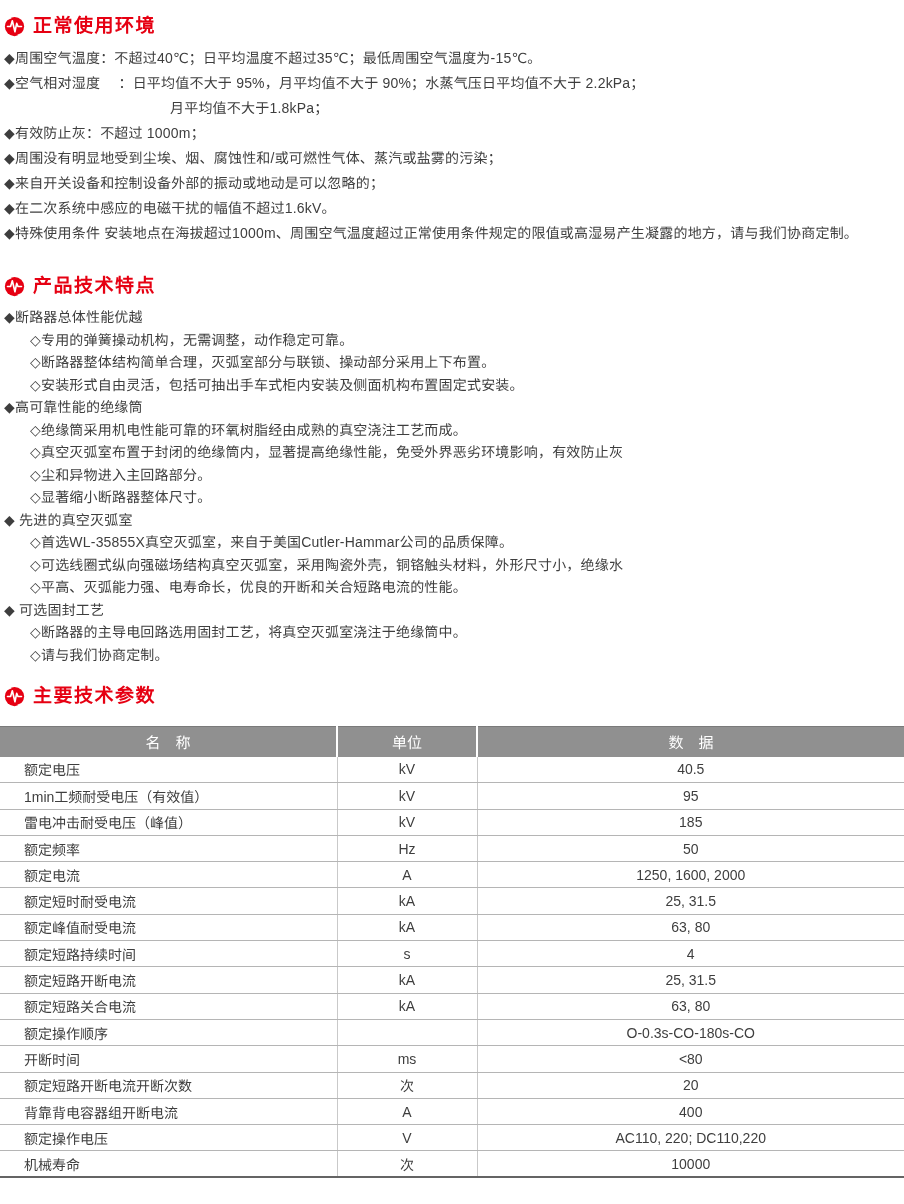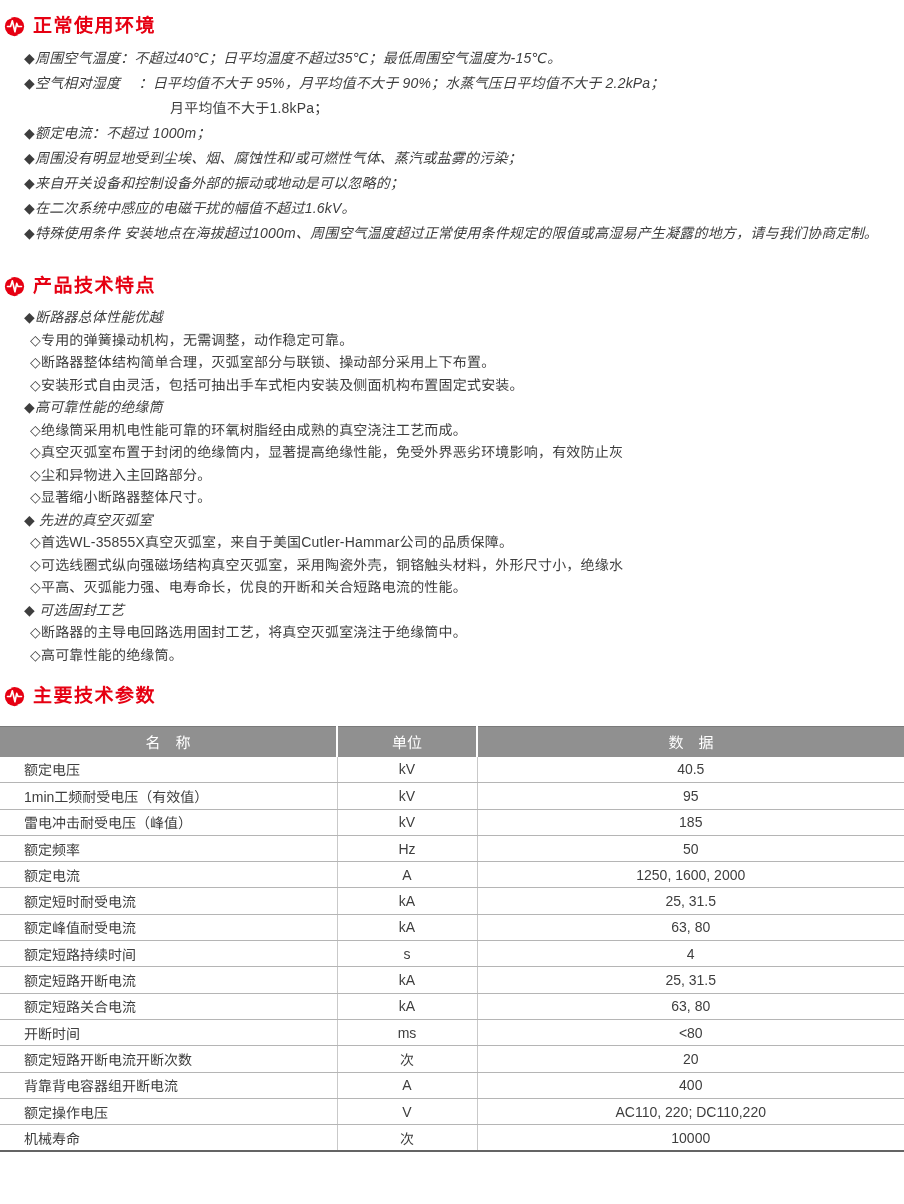--- a/index.html
+++ b/index.html
@@ -23,21 +23,21 @@
   }
 
   
   .lines { margin-top: 8px; }
   .lines .line {
     font-size: 14px; white-space: nowrap; color: #3e3e3e;
     letter-spacing: 0.2px;
   }
   .env-lines .line { line-height: 25px; }
   .feat-lines .line { line-height: 22.5px; }
-  .line.l0 { padding-left: 24px; font-style: italic; }
+  .line.l0 { padding-left: 4px; }
   .line.l1 { padding-left: 30px; }
   .line.cont { padding-left: 170px; }
 
   .head-env  { margin-top: 2px; }
   .head-feat { margin-top: 28px; }
   .head-params { margin-top: 18px; }
 
   
   table.params {
     width: 904px; margin-top: 18px;
@@ -75,21 +75,21 @@
       <path d="M21.5 20.5 A 13 13 0 0 1 16 22.8 L 15.4 21.2 A 11 11 0 0 0 20.1 19.2 Z" fill="#ffffff" opacity="0.9"></path>
       <polyline points="4,12 7.5,12 9.5,5.5 12.5,18 14.5,8.5 16,12 20,12" fill="none" stroke="#ffffff" stroke-width="1.9" stroke-linejoin="round" stroke-linecap="round"></polyline>
     </svg>
     <span class="sec-title">正常使用环境</span>
   </div>
   <div class="lines env-lines">
 
   <div class="line l0">◆周围空气温度：不超过40℃；日平均温度不超过35℃；最低周围空气温度为-15℃。</div>
       <div class="line l0">◆空气相对湿度　 ：日平均值不大于 95%，月平均值不大于 90%；水蒸气压日平均值不大于 2.2kPa；</div>
       <div class="line cont">月平均值不大于1.8kPa；</div>
-      <div class="line l0">◆额定电流：不超过 1000m；</div>
+      <div class="line l0">◆有效防止灰：不超过 1000m；</div>
       <div class="line l0">◆周围没有明显地受到尘埃、烟、腐蚀性和/或可燃性气体、蒸汽或盐雾的污染；</div>
       <div class="line l0">◆来自开关设备和控制设备外部的振动或地动是可以忽略的；</div>
       <div class="line l0">◆在二次系统中感应的电磁干扰的幅值不超过1.6kV。</div>
       <div class="line l0">◆特殊使用条件 安装地点在海拔超过1000m、周围空气温度超过正常使用条件规定的限值或高湿易产生凝露的地方，请与我们协商定制。</div>
     </div>
 
   <div class="sec-head head-feat">
     <svg class="pulse" viewBox="0 0 24 24" aria-hidden="true">
       <circle cx="12" cy="12" r="11" fill="#e60012"></circle>
       <path d="M2.5 3.5 A 13 13 0 0 1 8 1.2 L 8.6 2.8 A 11 11 0 0 0 3.9 4.8 Z" fill="#ffffff" opacity="0.9"></path>
@@ -108,21 +108,21 @@
       <div class="line l1">◇绝缘筒采用机电性能可靠的环氧树脂经由成熟的真空浇注工艺而成。</div>
       <div class="line l1">◇真空灭弧室布置于封闭的绝缘筒内，显著提高绝缘性能，免受外界恶劣环境影响，有效防止灰</div>
       <div class="line l1">◇尘和异物进入主回路部分。</div>
       <div class="line l1">◇显著缩小断路器整体尺寸。</div>
       <div class="line l0">◆ 先进的真空灭弧室</div>
       <div class="line l1">◇首选WL-35855X真空灭弧室，来自于美国Cutler-Hammar公司的品质保障。</div>
       <div class="line l1">◇可选线圈式纵向强磁场结构真空灭弧室，采用陶瓷外壳，铜铬触头材料，外形尺寸小，绝缘水</div>
       <div class="line l1">◇平高、灭弧能力强、电寿命长，优良的开断和关合短路电流的性能。</div>
       <div class="line l0">◆ 可选固封工艺</div>
       <div class="line l1">◇断路器的主导电回路选用固封工艺，将真空灭弧室浇注于绝缘筒中。</div>
-      <div class="line l1">◇高可靠性能的绝缘筒。</div>
+      <div class="line l1">◇请与我们协商定制。</div>
     </div>
 
   <div class="sec-head head-params">
     <svg class="pulse" viewBox="0 0 24 24" aria-hidden="true">
       <circle cx="12" cy="12" r="11" fill="#e60012"></circle>
       <path d="M2.5 3.5 A 13 13 0 0 1 8 1.2 L 8.6 2.8 A 11 11 0 0 0 3.9 4.8 Z" fill="#ffffff" opacity="0.9"></path>
       <path d="M21.5 20.5 A 13 13 0 0 1 16 22.8 L 15.4 21.2 A 11 11 0 0 0 20.1 19.2 Z" fill="#ffffff" opacity="0.9"></path>
       <polyline points="4,12 7.5,12 9.5,5.5 12.5,18 14.5,8.5 16,12 20,12" fill="none" stroke="#ffffff" stroke-width="1.9" stroke-linejoin="round" stroke-linecap="round"></polyline>
     </svg>
     <span class="sec-title">主要技术参数</span>
@@ -187,20 +187,25 @@
           <td class="name">额定短路开断电流</td>
           <td class="unit">kA</td>
           <td class="value">25, 31.5</td>
         </tr>
         <tr>
           <td class="name">额定短路关合电流</td>
           <td class="unit">kA</td>
           <td class="value">63, 80</td>
         </tr>
         <tr>
+          <td class="name">额定操作顺序</td>
+          <td class="unit"></td>
+          <td class="value">O-0.3s-CO-180s-CO</td>
+        </tr>
+        <tr>
           <td class="name">开断时间</td>
           <td class="unit">ms</td>
           <td class="value">&lt;80</td>
         </tr>
         <tr>
           <td class="name">额定短路开断电流开断次数</td>
           <td class="unit">次</td>
           <td class="value">20</td>
         </tr>
         <tr>

